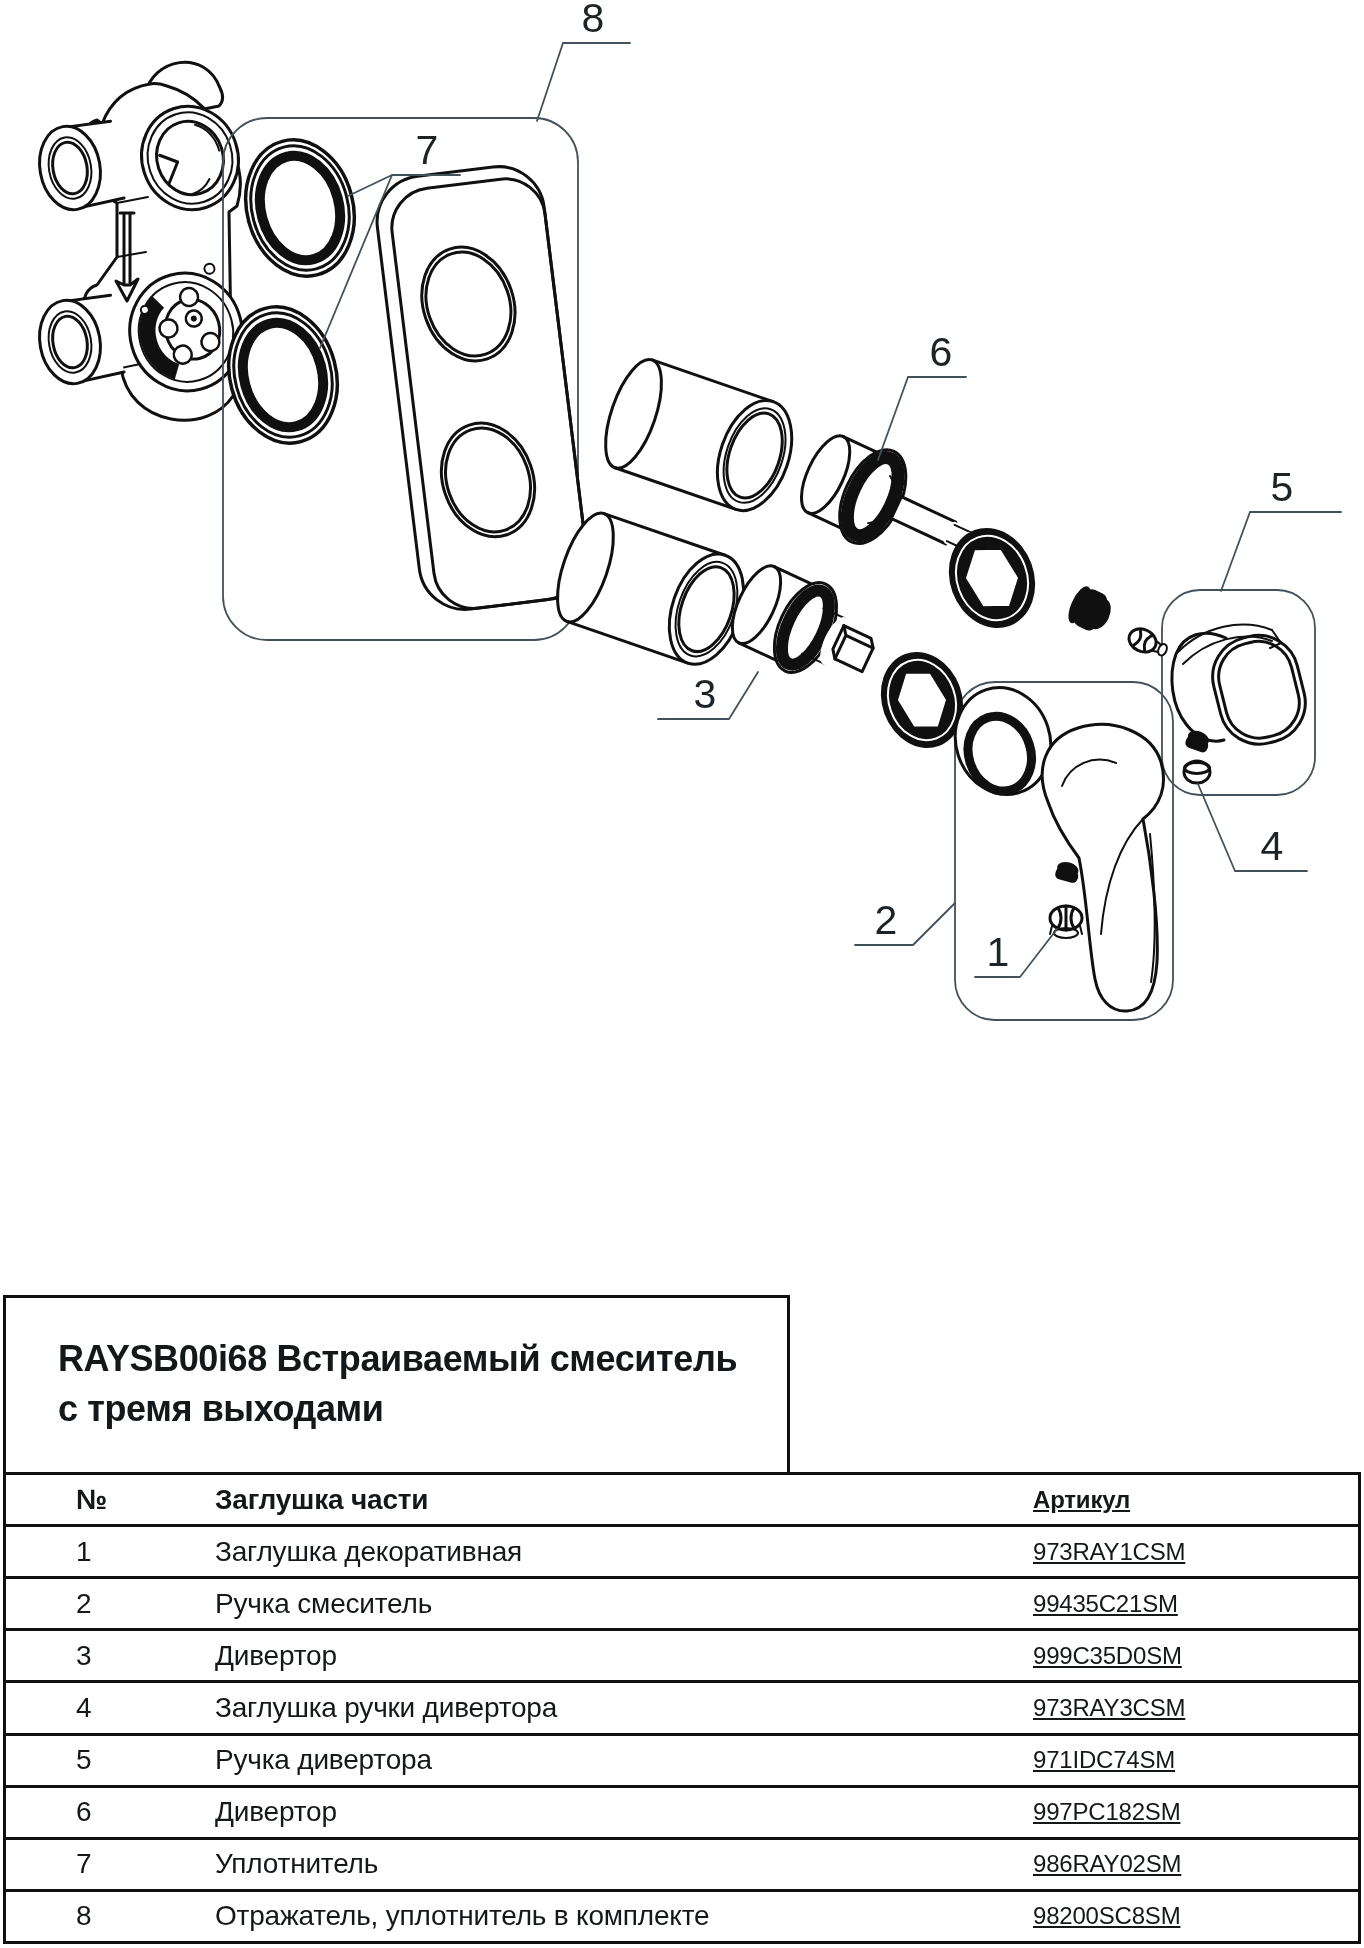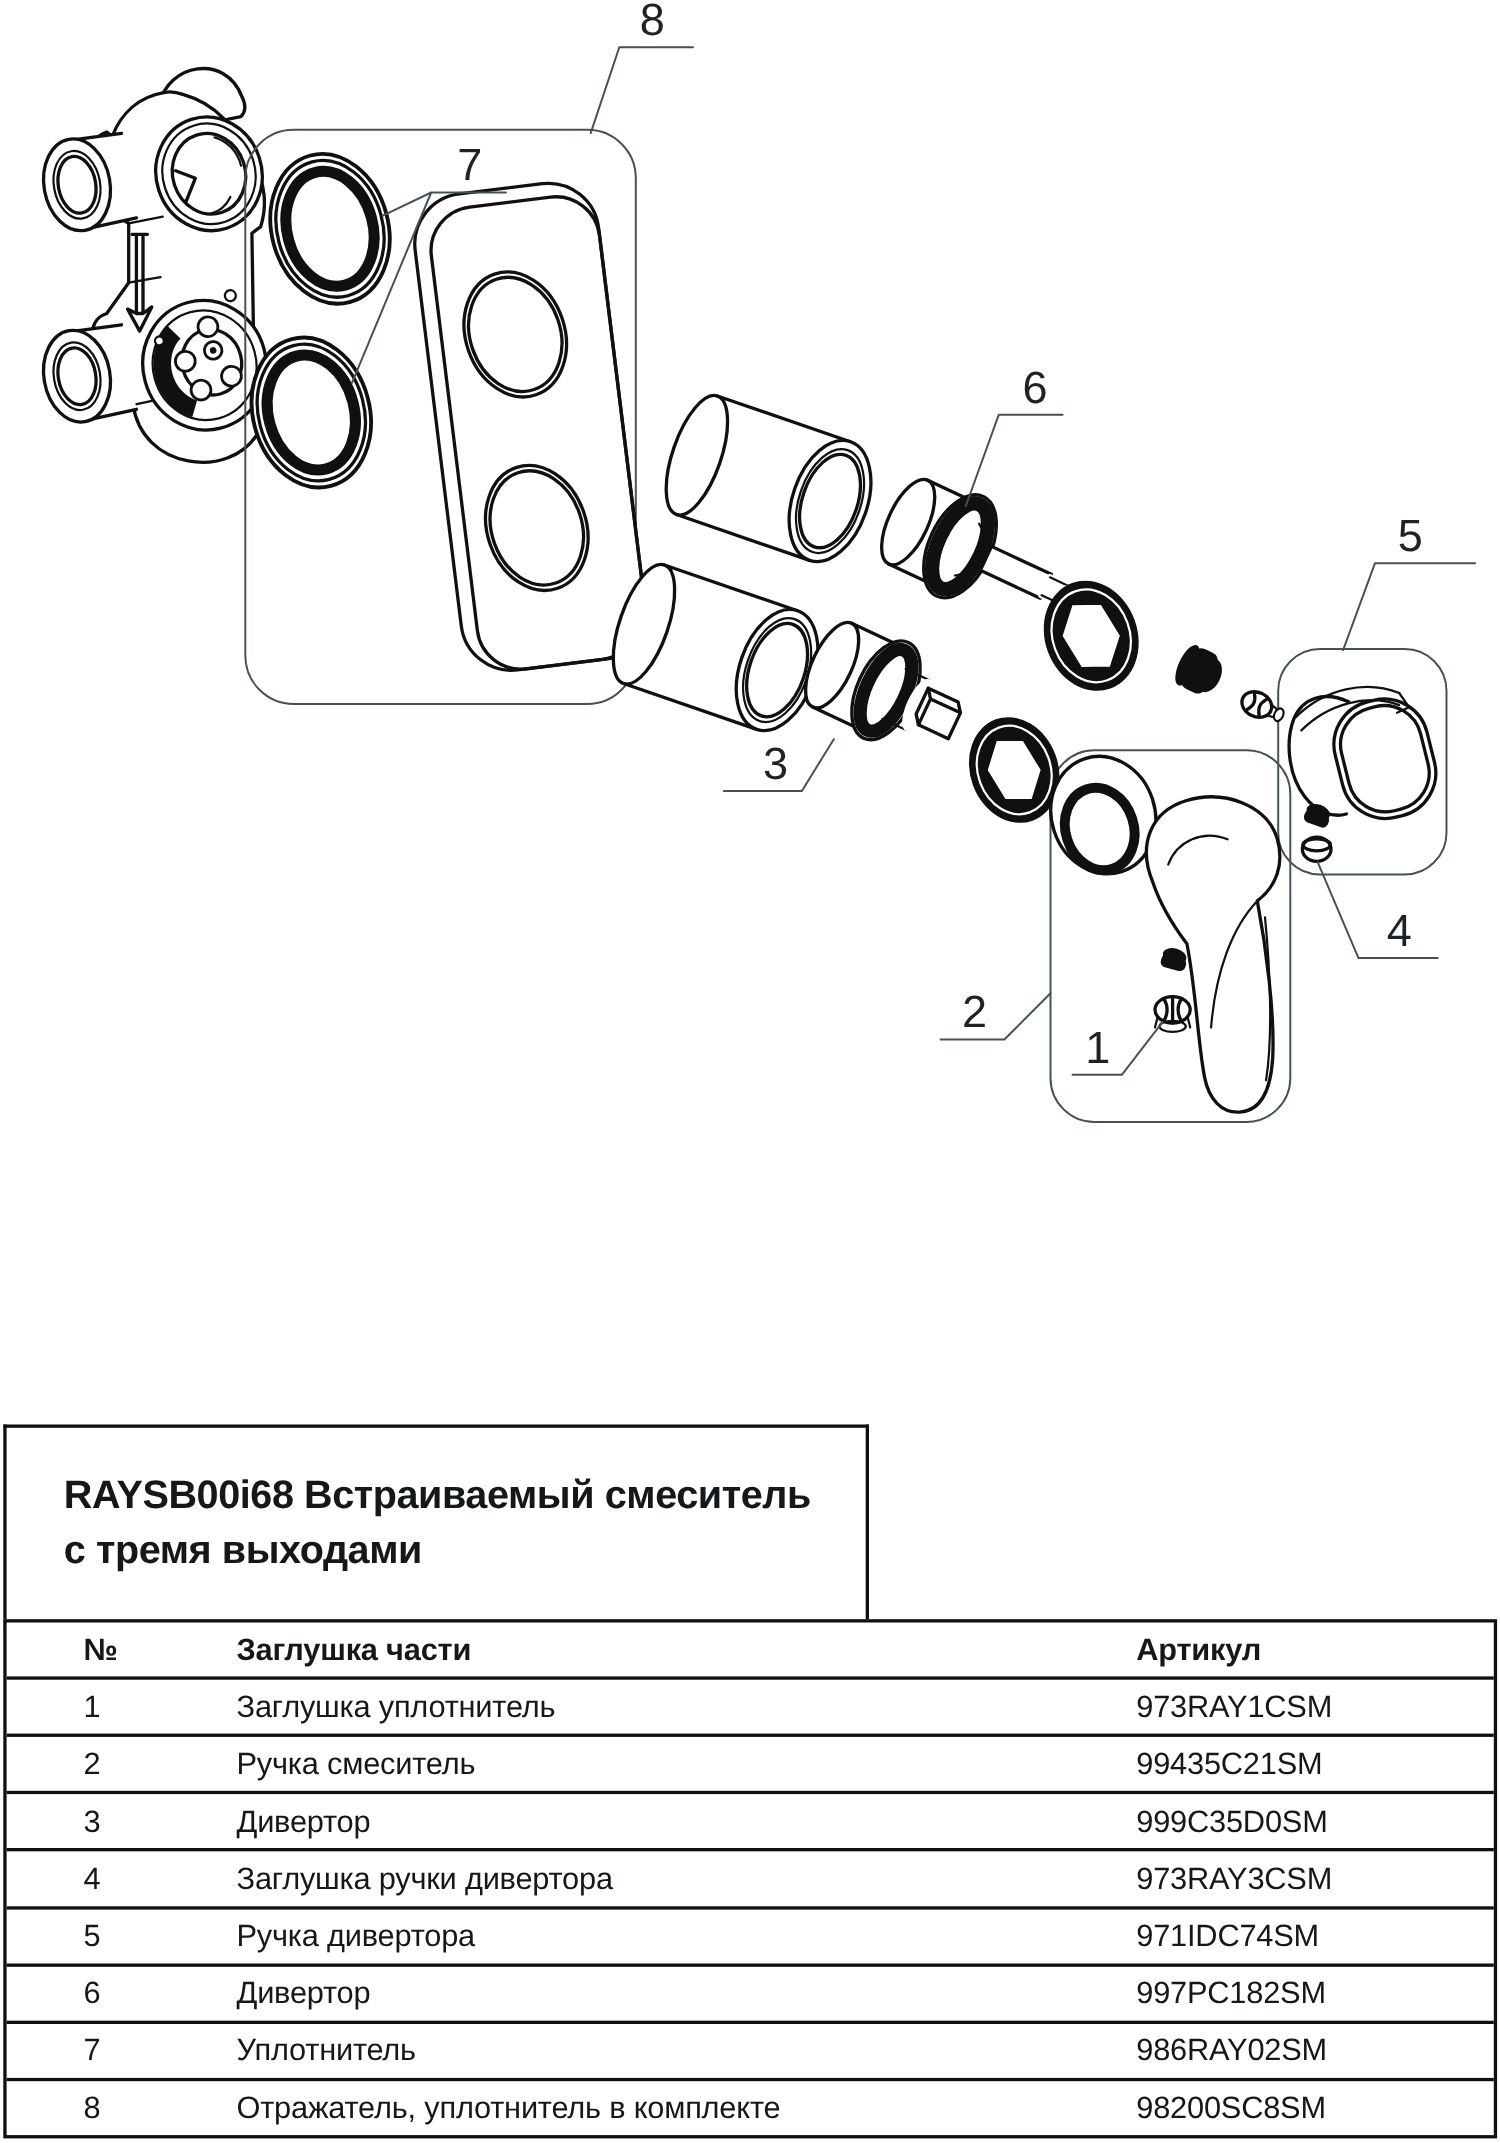--- a/index.html
+++ b/index.html
@@ -17,21 +17,21 @@
   .title-box{position:absolute;left:0;top:0;width:787px;height:193px;box-sizing:border-box;
              border:3px solid #101010;border-bottom:none;background:#fff;}
   .title-text{padding:36px 0 0 52px;font-size:36px;font-weight:bold;line-height:50px;
               letter-spacing:-0.4px;color:#15181a;}
   .spares{position:absolute;left:0;top:177px;width:1358px;height:472px;box-sizing:border-box;
           border:3px solid #101010;display:flex;flex-direction:column;background:#fff;}
   .t-row{flex:1;display:flex;align-items:center;border-bottom:3px solid #101010;box-sizing:border-box;}
   .t-row:last-child{border-bottom:none;}
   .c-num{flex:0 0 150px;padding-left:70px;box-sizing:border-box;font-size:28px;letter-spacing:-0.2px;}
   .c-part{flex:1;padding-left:59px;box-sizing:border-box;font-size:28px;letter-spacing:-0.2px;}
-  .c-sku{flex:0 0 325px;box-sizing:border-box;font-size:28px;letter-spacing:-0.2px;}
+  .c-sku{flex:0 0 325px;box-sizing:border-box;font-size:24px;letter-spacing:-0.2px;text-decoration:underline;}
   .t-head .c-num,.t-head .c-part,.t-head .c-sku{font-weight:bold;}
 </style>
 </head>
 <body>
 
 <div class="page">
 
   <svg class="diagram" viewBox="0 0 1364 1280">
 
     <g>
@@ -262,21 +262,21 @@
     </div>
 
     <div class="spares">
       <div class="t-row t-head">
         <div class="c-num">№</div>
         <div class="c-part">Заглушка части</div>
         <div class="c-sku">Артикул</div>
       </div>
       <div class="t-row">
         <div class="c-num">1</div>
-        <div class="c-part">Заглушка уплотнитель</div>
+        <div class="c-part">Заглушка декоративная</div>
         <div class="c-sku">973RAY1CSM</div>
       </div>
       <div class="t-row">
         <div class="c-num">2</div>
         <div class="c-part">Ручка смеситель</div>
         <div class="c-sku">99435C21SM</div>
       </div>
       <div class="t-row">
         <div class="c-num">3</div>
         <div class="c-part">Дивертор</div>

